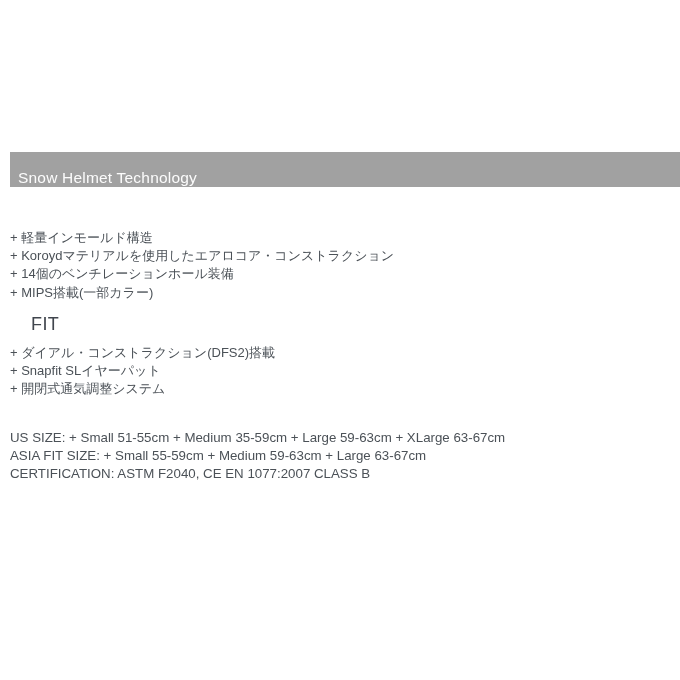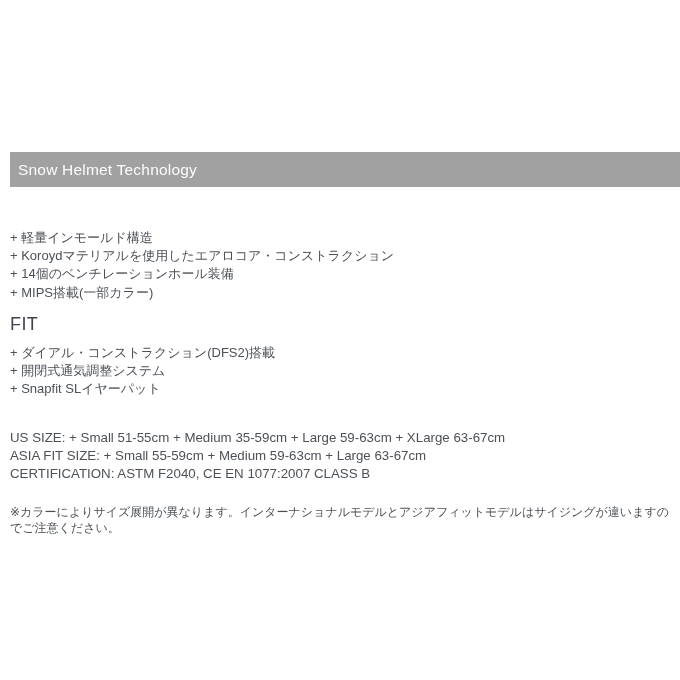--- a/index.html
+++ b/index.html
@@ -13,40 +13,40 @@
     font-family: "Liberation Sans", "DejaVu Sans", sans-serif;
   }
   .header-bar {
     position: absolute;
     left: 10px;
     right: 0;
     top: 152px;
     height: 35px;
     background: #a1a1a1;
     display: flex;
-    align-items: center;
+    align-items: flex-end;
   }
   .header-bar .bar-title {
     color: #fcfcfc;
     font-size: 15.5px;
     font-weight: 400;
     padding-left: 8px;
     letter-spacing: 0.2px;
   }
   .sec-heading {
     position: absolute;
     left: 10px;
     font-size: 18px;
     font-weight: 400;
     color: #40454d;
     letter-spacing: 0.4px;
     line-height: 20px;
   }
   .heading-protection { top: 199px; }
-  .heading-fit { top: 314px; }
+  .heading-fit { top: 314px; margin-left: 21px; }
   .feature-list {
     position: absolute;
     left: 10px;
     right: 16px;
     color: #4b5157;
     font-size: 13px;
     line-height: 18.2px;
   }
   .list-protection { top: 229px; }
   .list-fit { top: 344px; }
@@ -83,25 +83,24 @@
     <div>+ 軽量インモールド構造</div>
     <div>+ Koroydマテリアルを使用したエアロコア・コンストラクション</div>
     <div>+ 14個のベンチレーションホール装備</div>
     <div>+ MIPS搭載(一部カラー)</div>
   </div>
 
   <div class="sec-heading heading-fit">FIT</div>
 
   <div class="feature-list list-fit">
     <div>+ ダイアル・コンストラクション(DFS2)搭載</div>
+    <div>+ Snapfit SLイヤーパット</div>
     <div>+ 開閉式通気調整システム</div>
-    <div>+ Snapfit SLイヤーパット</div>
   </div>
 
   <div class="specs-block">
     <div>US SIZE: + Small 51-55cm + Medium 35-59cm + Large 59-63cm + XLarge 63-67cm</div>
     <div>ASIA FIT SIZE: + Small 55-59cm + Medium 59-63cm + Large 63-67cm</div>
     <div>CERTIFICATION: ASTM F2040, CE EN 1077:2007 CLASS B</div>
   </div>
 
-  <div class="size-note">※カラーによりサイズ展開が異なります。インターナショナルモデルとアジアフィットモデルはサイジングが違いますのでご注意ください。</div>
 
 </div>
 
 </body></html>

